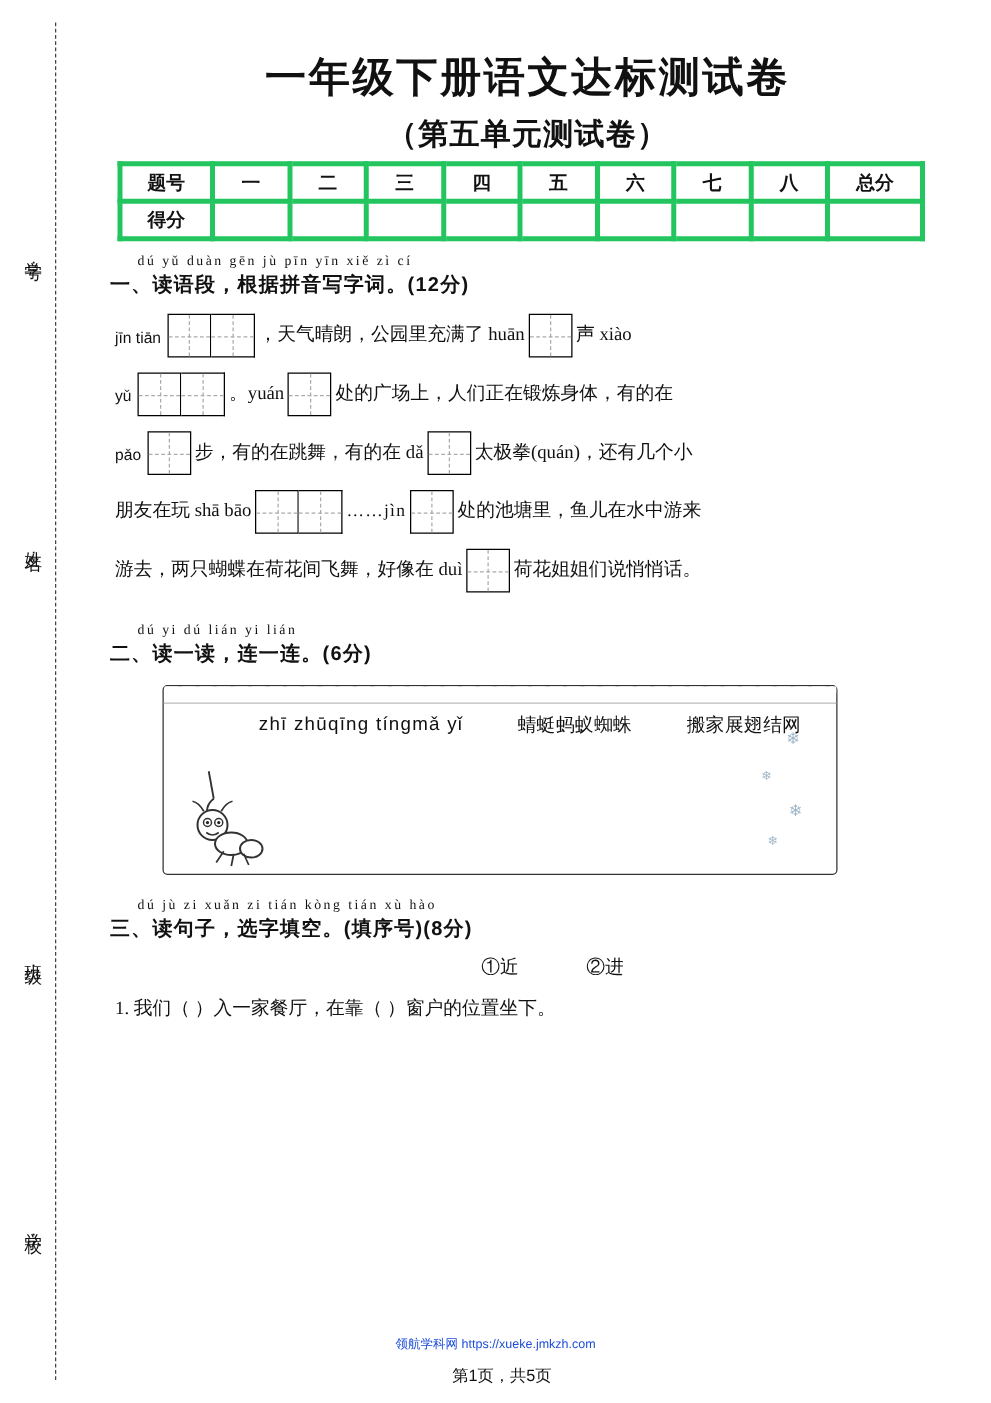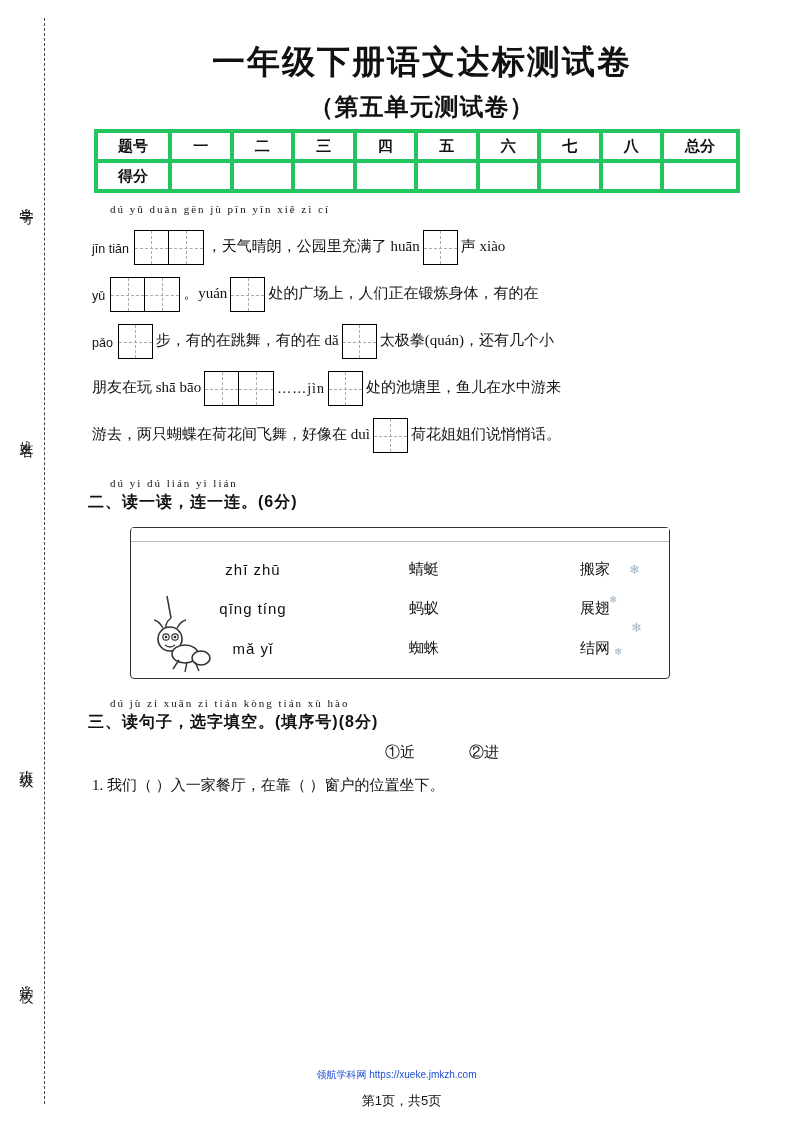--- a/index.html
+++ b/index.html
@@ -174,21 +174,20 @@
     border-bottom: 1px solid #bbb;
   }
   .note .cols {
     position: absolute;
     left: 76px; right: 28px; top: 22px; bottom: 10px;
     display: flex;
     justify-content: space-between;
   }
   .note .col {
     display: flex;
-    flex-direction: column;
     justify-content: space-around;
     font-size: 15px;
     text-align: center;
     min-width: 92px;
   }
   .note .col.pinyin { font-family: "Liberation Sans", sans-serif; font-size: 15px; letter-spacing: 1px; }
   .snow {
     position: absolute;
     color: #9fb6c8;
     font-size: 13px;
@@ -273,20 +272,21 @@
         <td></td>
         <td></td>
         <td class="total"></td>
       </tr>
     </tbody>
       </table>
   </div>
 
   <div class="sec">
     <div class="pin-line">dú  yǔ duàn  gēn  jù pīn yīn xiě zì  cí</div>
+    <div class="sec-title">一、读语段，根据拼音写字词。(12分)</div>
   </div>
 
   <div class="line">
     <span class="py">jīn tiān</span>
     <span class="grid">
       <span class="cell"></span>
       <span class="cell"></span>
     </span>
     <span class="txt">，天气晴朗，公园里充满了 huān</span>
     <span class="grid">

